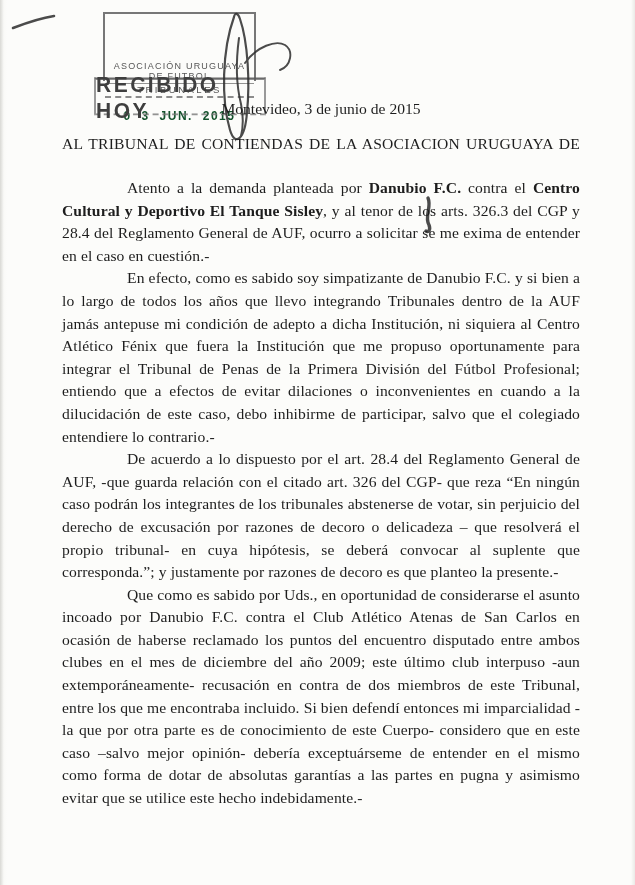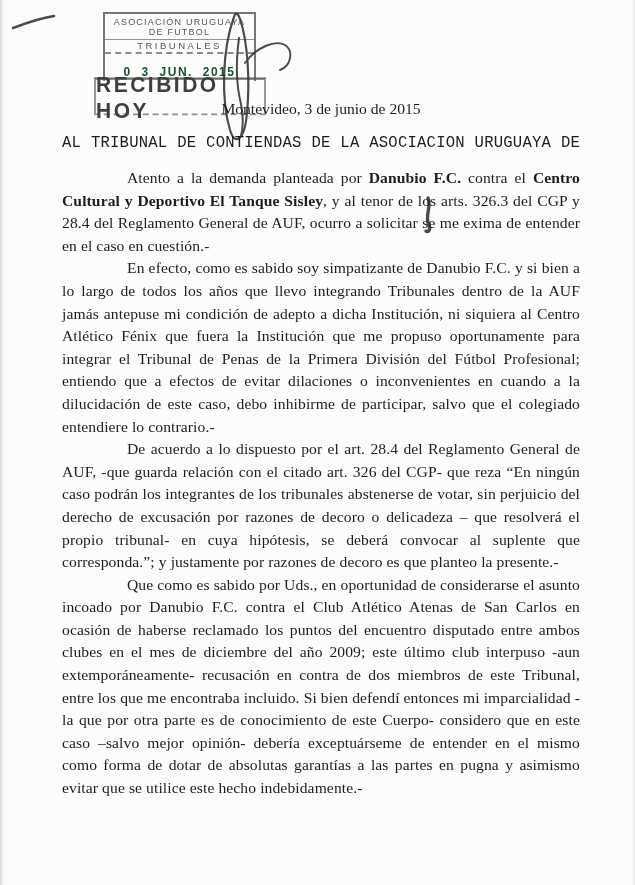--- a/index.html
+++ b/index.html
@@ -27,20 +27,21 @@
     color:#565656;
     font-family:"Liberation Sans", sans-serif;
   }
   .stamp-org{
     text-align:center;
     padding-top:3px;
     font-size:9px;line-height:10px;
     letter-spacing:1.2px;
     border-bottom:1.5px solid rgba(120,120,120,.8);
     padding-bottom:2px;
+    margin-top:44px;
   }
   .stamp-dept{
     text-align:center;
     font-size:9.5px;line-height:12px;
     letter-spacing:2.5px;
     border-bottom:2px dashed rgba(120,120,120,.85);
   }
   .stamp-date{
     text-align:center;
     margin-top:11px;
@@ -69,23 +70,23 @@
   .dateline{
     position:absolute;left:62px;top:100px;width:518px;
     text-align:center;
     font-size:15.6px;
   }
   .addressee{
     position:absolute;left:62px;top:132px;width:518px;
     font-size:15.6px;line-height:23px;
     letter-spacing:.2px;
   }
-  .addr1{text-align:justify;text-align-last:justify;font-family:Liberation Mono, monospace;}
+  .addr1{text-align:justify;text-align-last:justify;}
   .letter-body{
-    position:absolute;left:62px;top:167px;width:518px;
+    position:absolute;left:62px;top:177px;width:518px;
   }
   .para{
     margin:0;
     font-size:15.6px;
     line-height:22.6px;
     text-align:justify;
     text-indent:65px;
     letter-spacing:.1px;
   }
   .para .b{font-weight:bold;}

